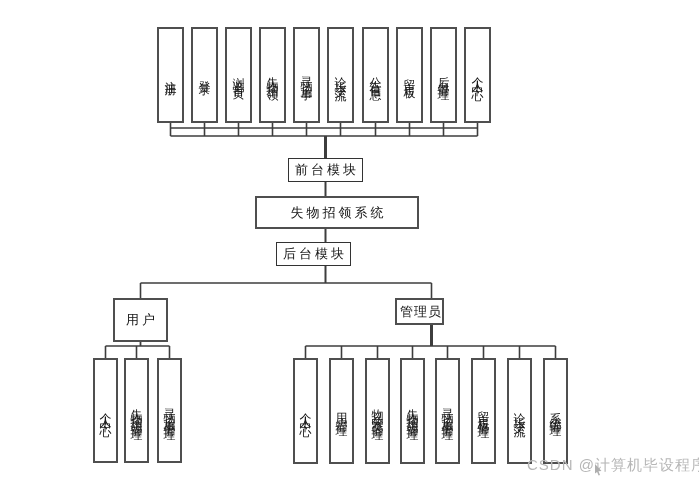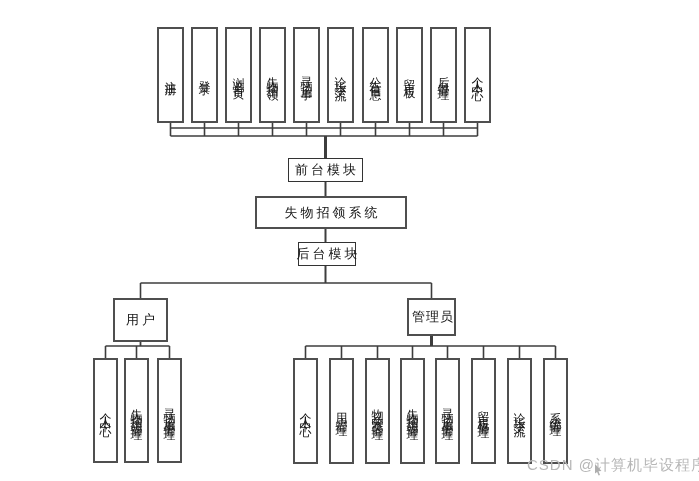--- a/index.html
+++ b/index.html
@@ -144,31 +144,31 @@
   <div class="node vbox" style="left:430px;top:27px;width:27px;height:96px">
       <span class="vtext">后台管理</span>
     </div>
   <div class="node vbox" style="left:464px;top:27px;width:27px;height:96px">
       <span class="vtext">个人中心</span>
     </div>
 
   <div class="node hbox thin" style="left:288px;top:158px;width:75px;height:24px">
       <span>前台模块</span>
     </div>
-  <div class="node hbox" style="left:255px;top:196px;width:152px;height:33px">
+  <div class="node hbox" style="left:255px;top:196px;width:164px;height:33px">
       <span>失物招领系统</span>
     </div>
-  <div class="node hbox thin" style="left:298px;top:242px;width:58px;height:24px">
+  <div class="node hbox thin" style="left:276px;top:242px;width:75px;height:24px">
       <span>后台模块</span>
     </div>
 
   <div class="node hbox" style="left:113px;top:298px;width:55px;height:44px">
       <span>用户</span>
     </div>
-  <div class="node hbox" style="left:407px;top:298px;width:49px;height:38px;letter-spacing:1px">
+  <div class="node hbox" style="left:395px;top:298px;width:49px;height:27px;letter-spacing:1px">
       <span>管理员</span>
     </div>
 
   <div class="node vbox" style="left:93px;top:358px;width:25px;height:105px">
       <span class="vtext">个人中心</span>
     </div>
   <div class="node vbox" style="left:124px;top:358px;width:25px;height:105px">
       <span class="vtext">失物招领管理</span>
     </div>
   <div class="node vbox" style="left:157px;top:358px;width:25px;height:105px">

